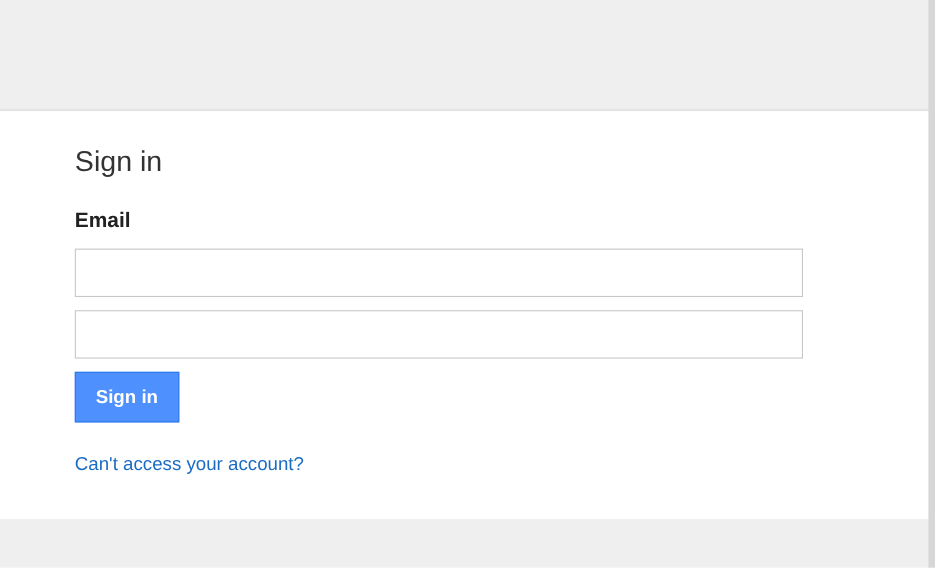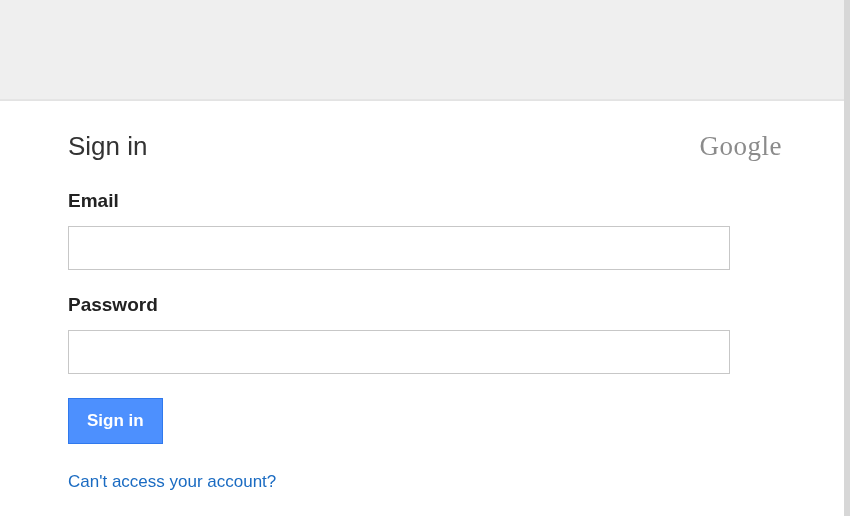--- a/index.html
+++ b/index.html
@@ -38,21 +38,21 @@
       letter-spacing: 0.5px;
     }
 
     .field-label {
       font-size: 19px;
       font-weight: 700;
       color: #222;
       display: block;
       margin-bottom: 14px;
     }
-    .field-block { margin-bottom: 24px; }
+    .field-block { margin-bottom: 12px; }
     .text-input {
       width: 662px;
       height: 44px;
       border: 1px solid #c7c7c7;
       background: #fff;
       font-size: 16px;
       padding: 8px 10px;
       display: block;
     }
 
@@ -85,30 +85,28 @@
   </style>
 </head>
 <body>
 
 <div class="top-strip"></div>
 
 <div class="card">
 
   <div class="header-row">
     <h1 class="signin-title">Sign in</h1>
-    <div class="brand">Google</div>
   </div>
 
   <div class="field-block">
     <label class="field-label">Email</label>
     <input type="text" class="text-input" value="" style="">
   </div>
 
   <div class="field-block">
-    <label class="field-label">Password</label>
     <input type="password" class="text-input" value="" style="">
   </div>
 
   <button class="signin-btn">Sign in</button>
 
   <div>
     <a class="help-link">Can't access your account?</a>
   </div>
 
 </div>

